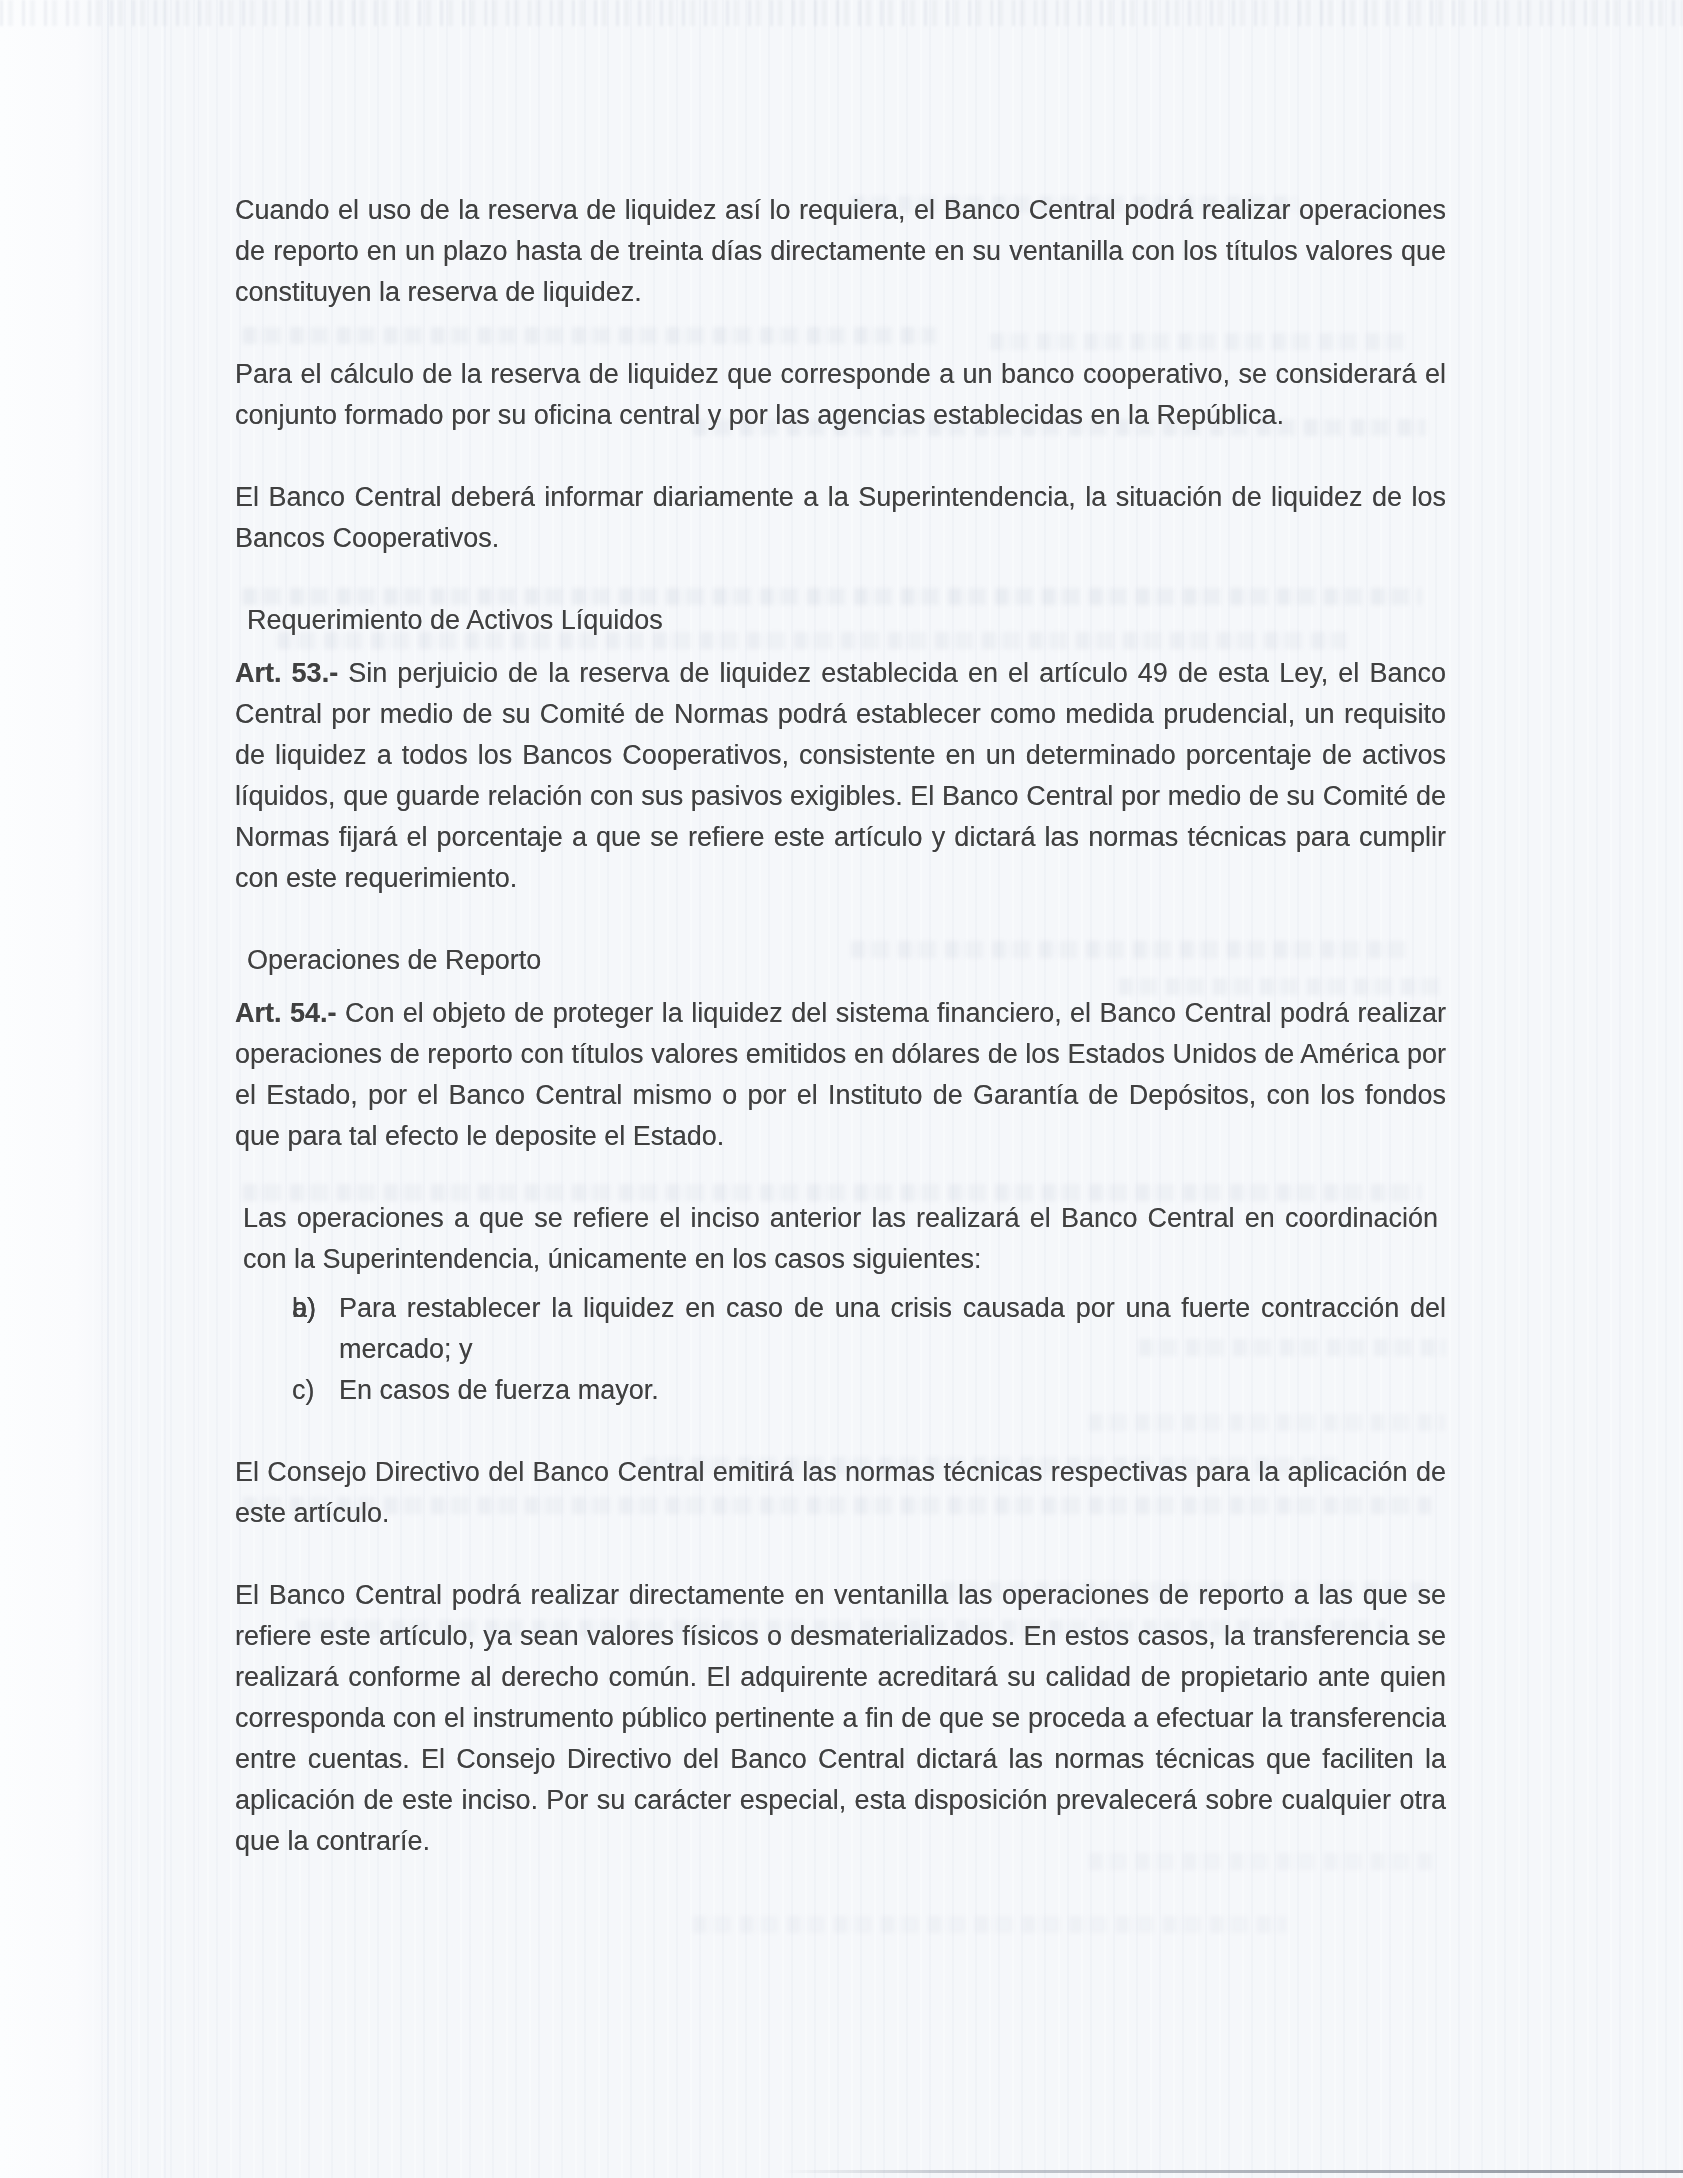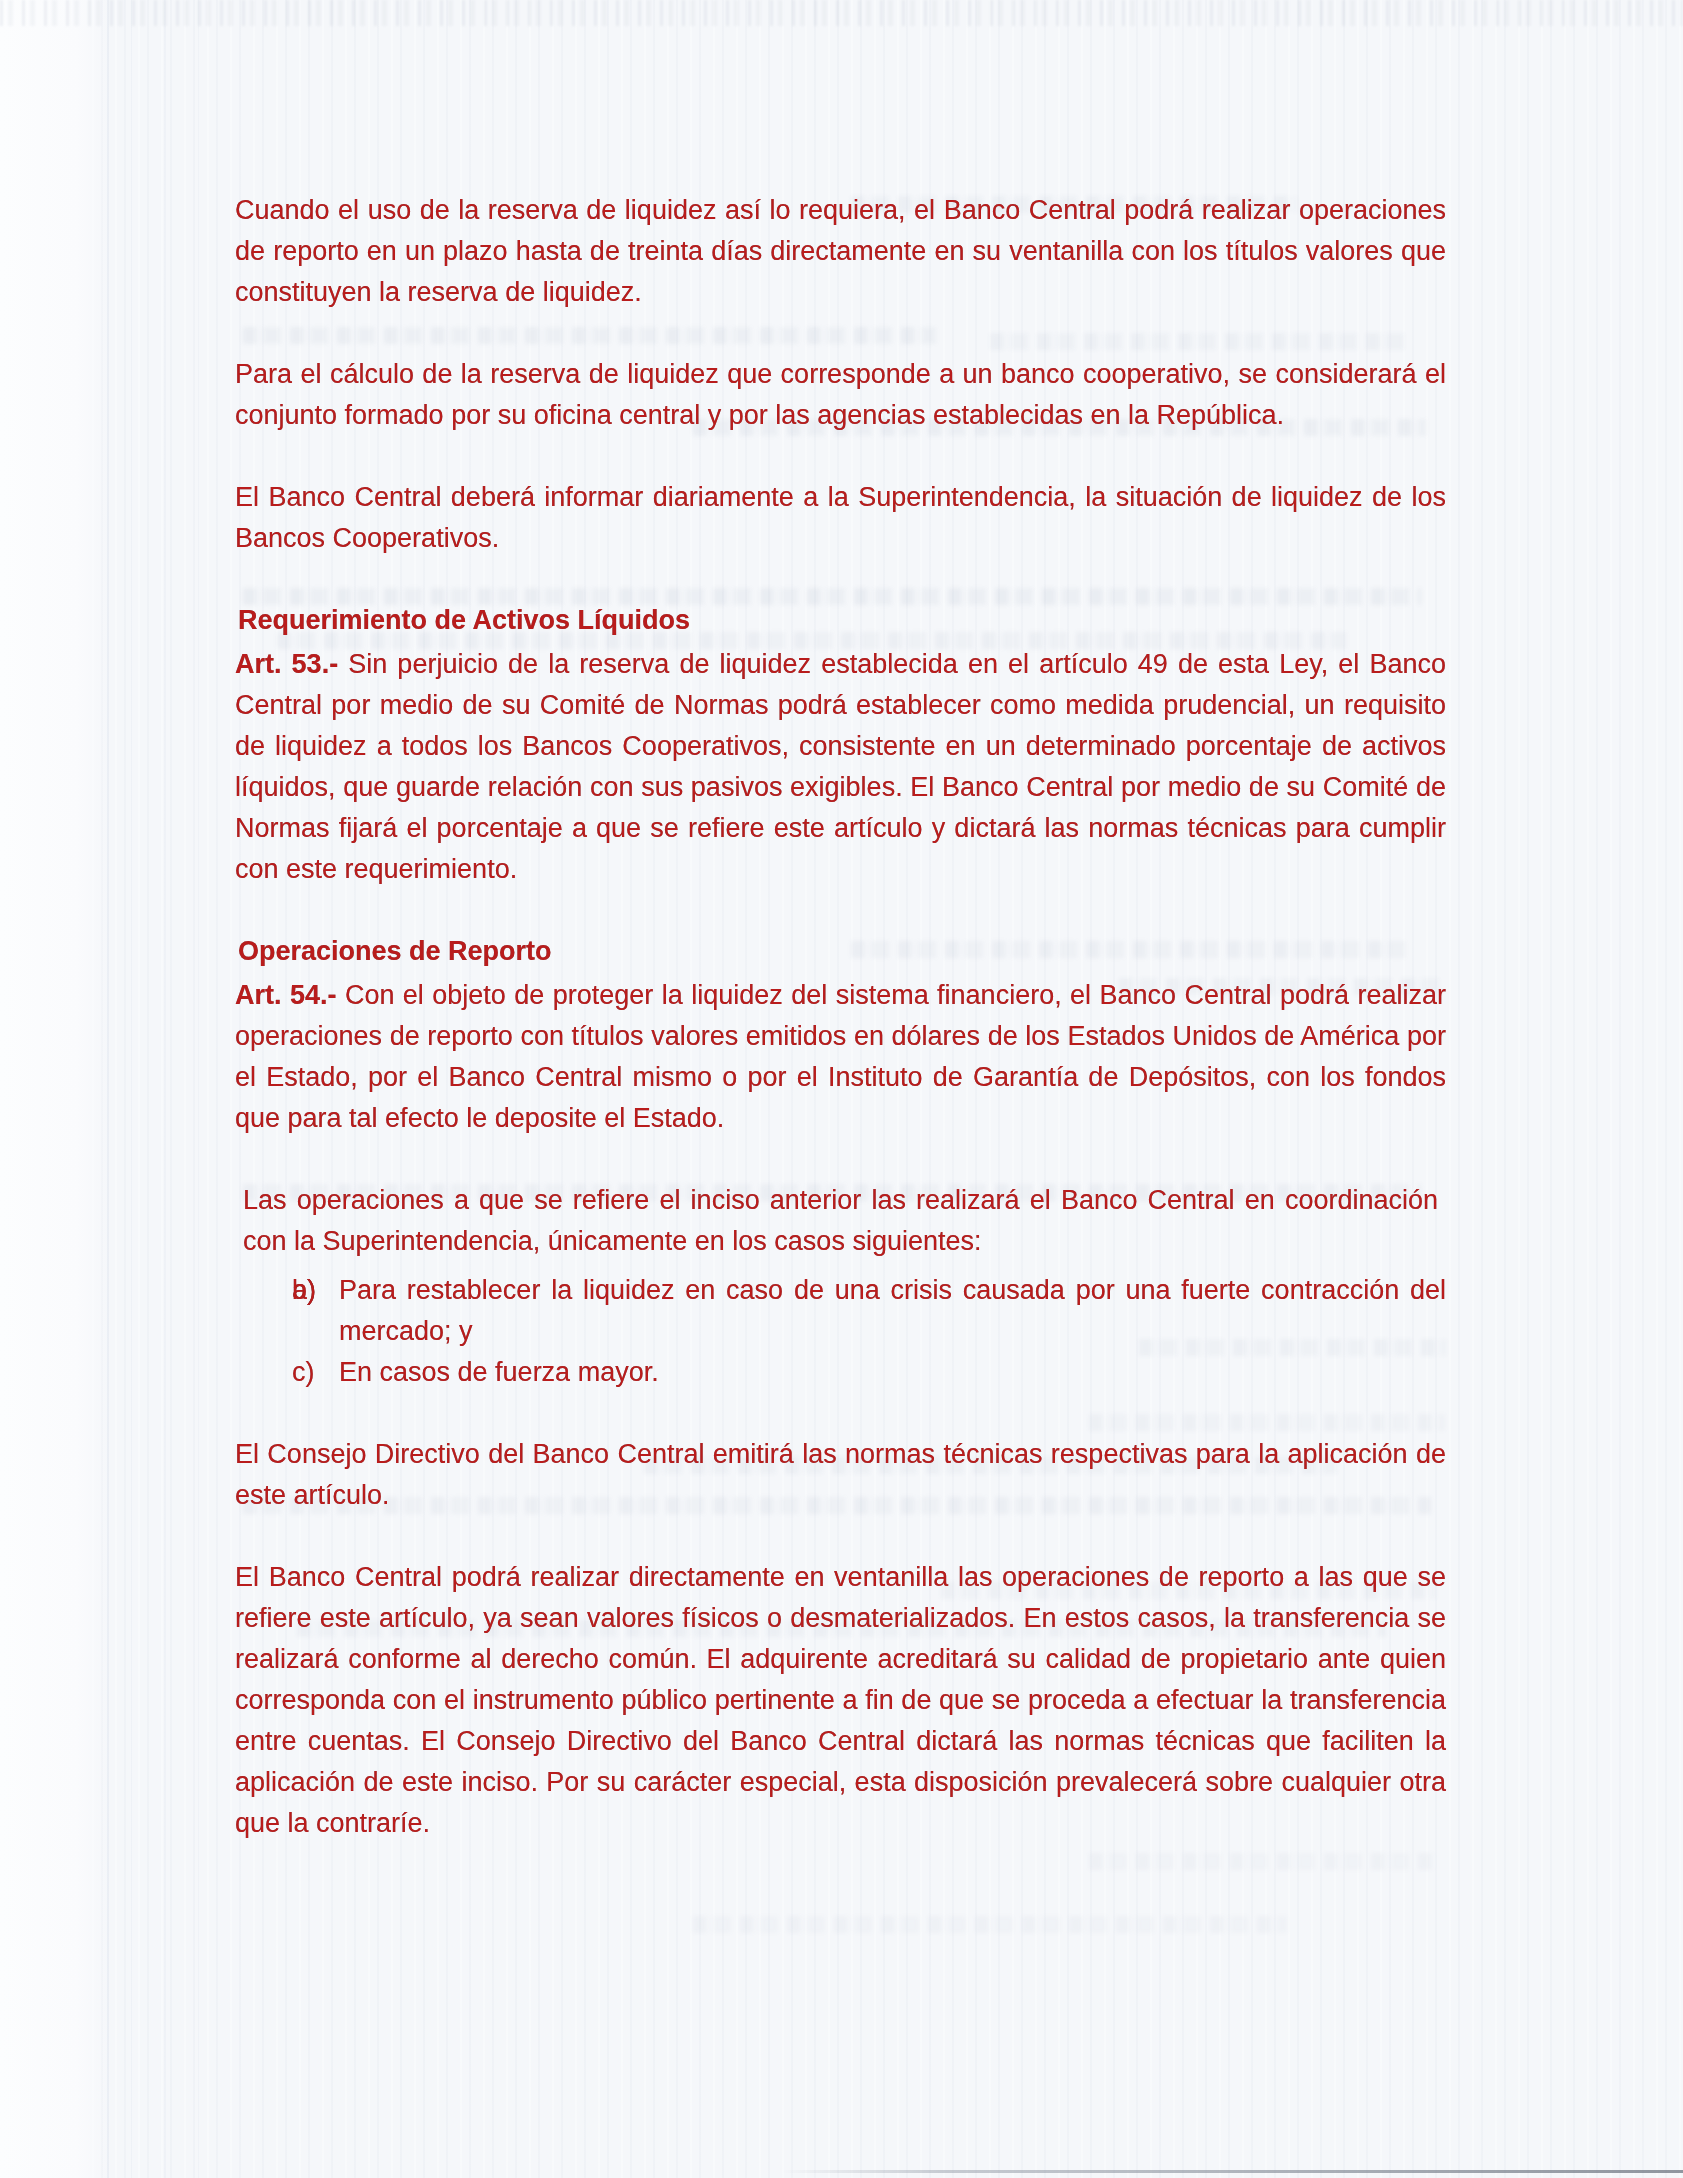--- a/index.html
+++ b/index.html
@@ -45,27 +45,27 @@
     position:absolute;bottom:5px;left:782px;right:0;height:3px;
     background:linear-gradient(90deg,
       rgba(140,148,160,0) 0%,
       rgba(140,148,160,0.45) 18%,
       rgba(118,126,138,0.60) 60%,
       rgba(100,108,120,0.70) 100%);
   }
   .text-column{
     position:absolute;left:235px;top:190px;width:1211px;
     font-size:27px;line-height:41px;
-    color:#b91c1c;
+    color:#404040;
     text-align:justify;
     hyphens:none;
     text-shadow:0 0 0.6px rgba(48,54,61,0.55);
   }
   .block{margin:0 0 41px 0;}
-  .heading{margin:3px;font-weight:700;}
+  .heading{margin:12px;font-weight:400;}
   .b{font-weight:700;}
   .list{margin:0;}
   .list-item{position:relative;padding-left:104px;}
   .marker{position:absolute;left:57px;top:0;}
   .bleed{
     position:absolute;height:17px;
     background:repeating-linear-gradient(90deg,
       rgba(122,138,164,0.16) 0 13px, rgba(122,138,164,0.03) 13px 21px,
       rgba(122,138,164,0.12) 21px 38px, rgba(0,0,0,0) 38px 47px);
     filter:blur(2px);

